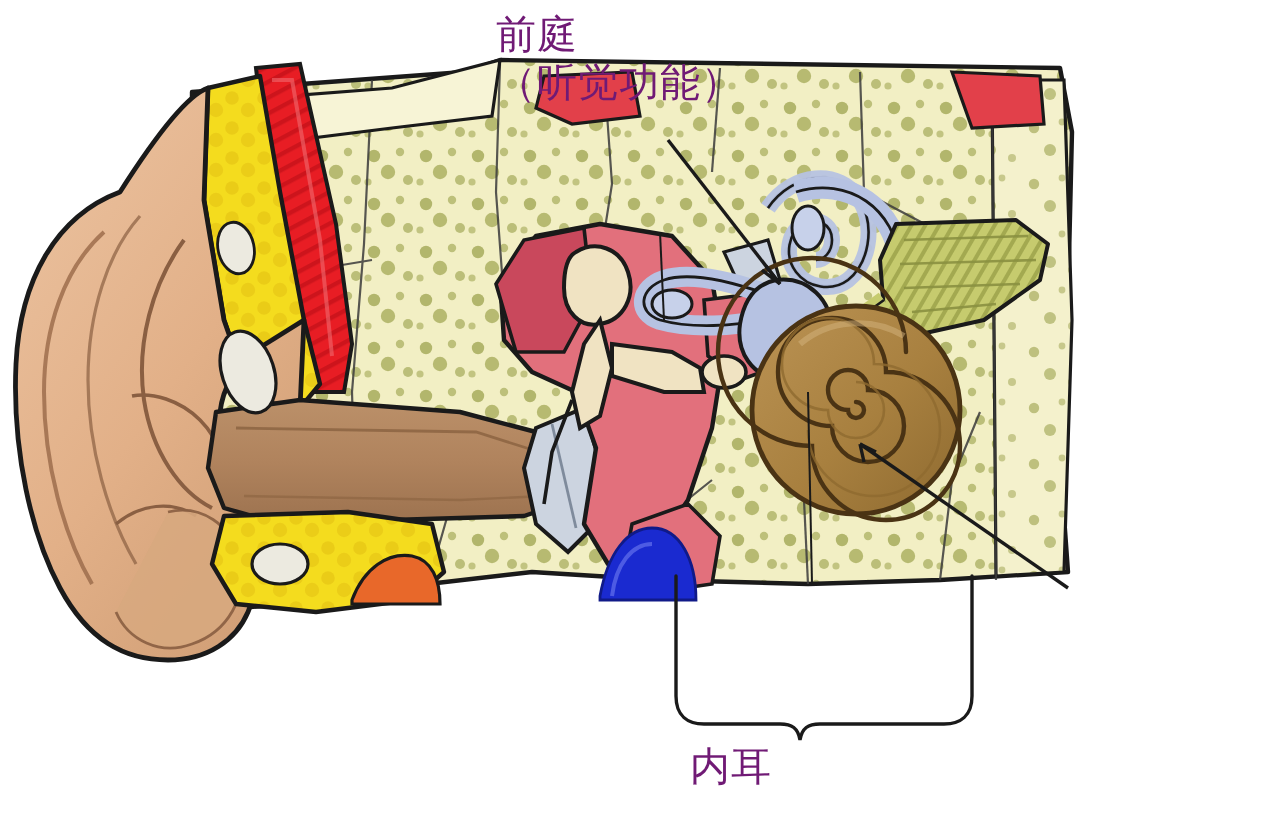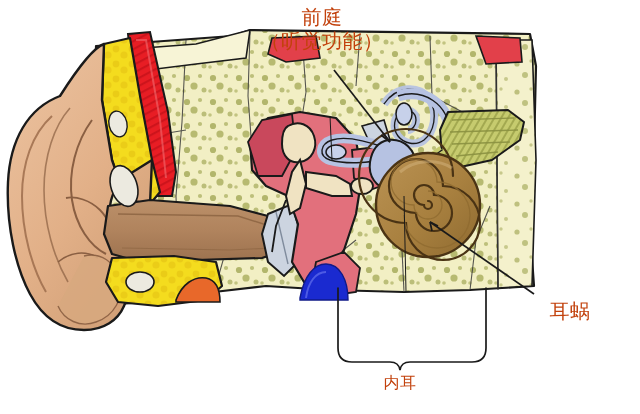--- a/index.html
+++ b/index.html
@@ -22,25 +22,25 @@
   }
   #figure {
     position: absolute;
     left: 0;
     top: 0;
     width: 640px;
     height: 414px;
   }
   .label {
     position: absolute;
-    color: #c2410c;
+    color: #701a75;
     font-family: "DejaVu Sans", "Liberation Sans", sans-serif;
     line-height: 1.18;
     white-space: nowrap;
-    text-align: center;
+    text-align: left;
     letter-spacing: 0.5px;
   }
   .label-main {
     display: block;
   }
   .label-sub {
     display: block;
   }
   #label-vestibule {
     left: 248px;
@@ -51,21 +51,22 @@
   #label-cochlea {
     left: 500px;
     top: 300px;
     width: 140px;
     font-size: 20px;
   }
   #label-inner-ear {
     left: 345px;
     top: 374px;
     width: 110px;
-    font-size: 16px;
+    font-size: 20px;
+    font-family: Liberation Mono, monospace;
   }
 </style>
 </head>
 <body>
 
 <div id="stage">
 
   <svg id="figure" viewBox="0 0 640 414" xmlns="http://www.w3.org/2000/svg">
     <defs>
 
@@ -307,20 +308,19 @@
                L486,288"></path>
     </g>
   </svg>
 
   <div class="label" id="label-vestibule">
     <span class="label-main">前庭</span>
     <span class="label-sub">（听觉功能）</span>
   </div>
 
   <div class="label" id="label-cochlea">
-    <span class="label-main">耳蜗</span>
   </div>
 
   <div class="label" id="label-inner-ear">
     <span class="label-main">内耳</span>
   </div>
 
 </div>
 
 </body></html>

